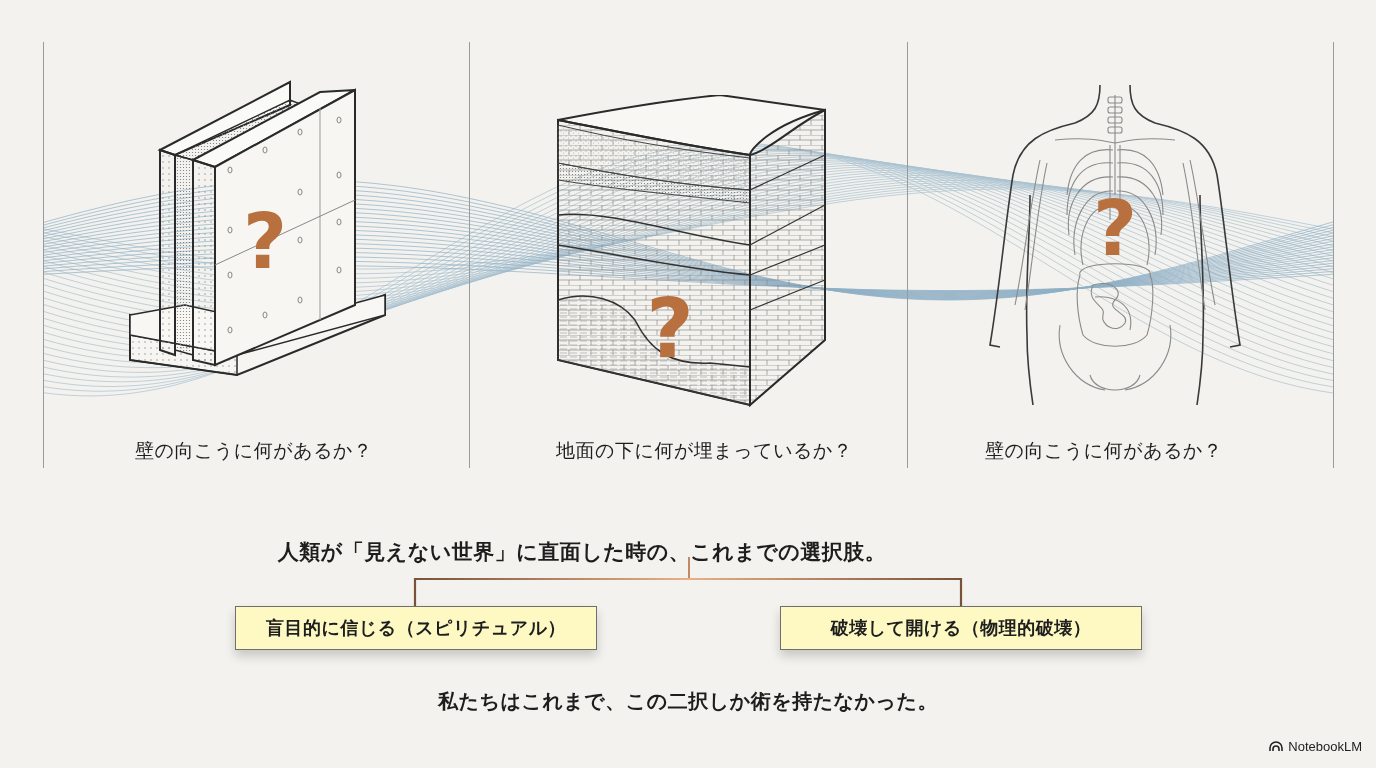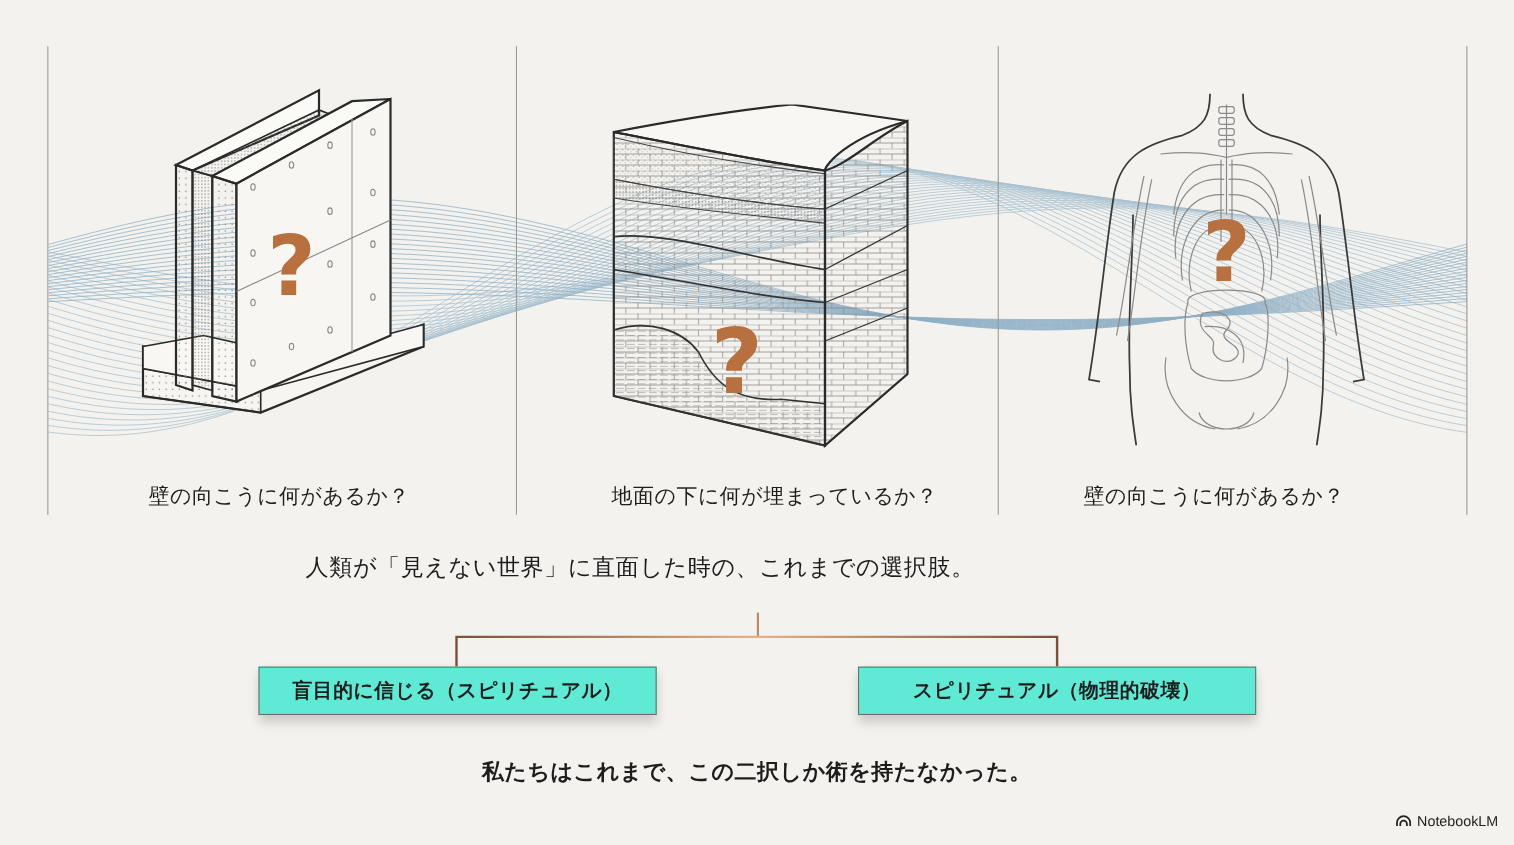--- a/index.html
+++ b/index.html
@@ -2,23 +2,23 @@
 <html><head>
 <meta charset="utf-8">
 <style>
   html,body{margin:0;padding:0;}
   body{width:1376px;height:768px;overflow:hidden;background:#f3f2ee;font-family:"DejaVu Sans","Liberation Sans",sans-serif;color:#1d1d1d;position:relative;}
   .slide{position:absolute;inset:0;background:#f3f2ee;}
   .waves{position:absolute;left:44px;top:60px;width:1290px;height:360px;}
   .divider{position:absolute;top:42px;width:1px;height:426px;background:#9a9a98;}
   .illus{position:absolute;}
   .caption{position:absolute;top:438px;font-size:19px;font-weight:normal;letter-spacing:0.5px;white-space:nowrap;color:#1e1e1e;text-align:center;}
-  .headline{position:absolute;top:502px;left:0;width:1164px;text-align:center;font-size:21px;font-weight:normal;letter-spacing:0.5px;}
+  .headline{position:absolute;top:538px;left:0;width:1164px;text-align:center;font-size:21px;font-weight:bold;letter-spacing:0.5px;}
   .connector{position:absolute;left:0;top:0;width:1376px;height:768px;pointer-events:none;}
-  .option{position:absolute;top:606px;height:44px;border:1.5px solid #6f6f6f;background:#5eead4;box-shadow:0 6px 10px rgba(0,0,0,0.18);display:flex;align-items:center;justify-content:center;font-size:18px;font-weight:bold;letter-spacing:0.5px;color:#1e1e1e;box-sizing:border-box;}
+  .option{position:absolute;top:606px;height:44px;border:1.5px solid #6f6f6f;background:#fef9c3;box-shadow:0 6px 10px rgba(0,0,0,0.18);display:flex;align-items:center;justify-content:center;font-size:18px;font-weight:bold;letter-spacing:0.5px;color:#1e1e1e;box-sizing:border-box;}
   .conclusion{position:absolute;top:688px;left:0;width:1376px;text-align:center;font-size:20px;font-weight:bold;letter-spacing:0.5px;}
   .brand{position:absolute;right:14px;bottom:14px;display:flex;align-items:center;gap:5px;font-size:13px;font-family:"Liberation Sans",sans-serif;color:#222;}
   .qmark{font-family:"DejaVu Sans",sans-serif;font-weight:bold;fill:#b8703f;}
 </style>
 </head>
 <body>
 
 <div class="slide">
 
   <svg class="waves" viewBox="0 0 1290 360" preserveAspectRatio="none">
@@ -216,21 +216,21 @@
       </linearGradient>
     </defs>
     <line x1="689" y1="557" x2="689" y2="579" stroke="#c28a63" stroke-width="2"></line>
     <polyline points="415,606 415,579 961,579 961,606" fill="none" stroke="url(#copper)" stroke-width="2.2"></polyline>
   </svg>
 
   <div class="option" style="left:235px;width:362px">
     <span>盲目的に信じる（スピリチュアル）</span>
   </div>
   <div class="option" style="left:780px;width:362px">
-    <span>スピリチュアル（物理的破壊）</span>
+    <span>破壊して開ける（物理的破壊）</span>
   </div>
 
   <div class="conclusion">私たちはこれまで、この二択しか術を持たなかった。</div>
 
   <div class="brand">
     <svg width="14" height="11" viewBox="0 0 14 11">
       <path d="M1 10 V7 A6 6 0 0 1 13 7 V10" fill="none" stroke="#222" stroke-width="1.6"></path>
       <path d="M4 10 V8 A3 3 0 0 1 10 8 V10" fill="none" stroke="#222" stroke-width="1.6"></path>
     </svg>
     <span>NotebookLM</span>

